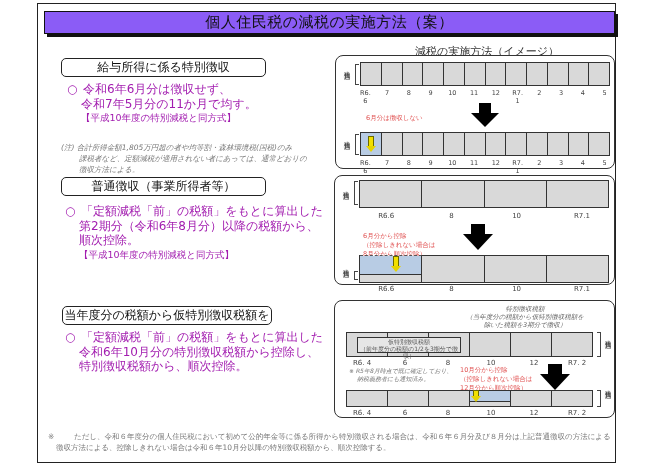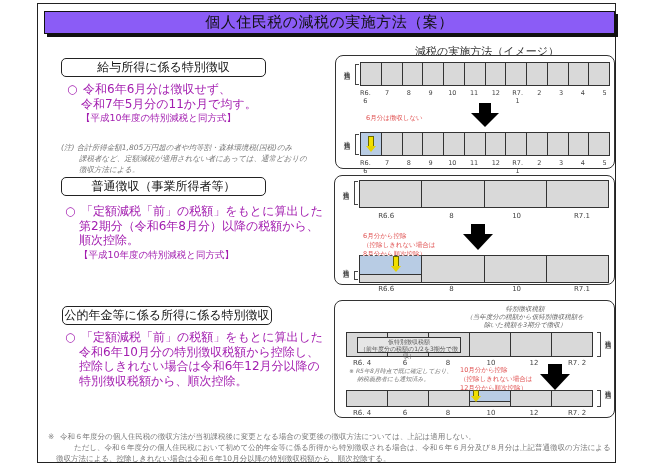--- a/index.html
+++ b/index.html
@@ -62,25 +62,24 @@
 </div>
 
 <div class="section-head" style="left:61px; top:177px; width:205px; height:19px;">普通徴収（事業所得者等）</div>
 <div class="body-text" style="left:58px; top:204px;">
   <div><span class="circ">○</span><span>「定額減税「前」の税額」をもとに算出した</span></div>
   <div class="ind">第2期分（令和6年8月分）以降の税額から、</div>
   <div class="ind">順次控除。</div>
   <div class="ind small-bracket">【平成10年度の特別減税と同方式】</div>
 </div>
 
-<div class="section-head" style="left:62px; top:306px; width:210px; height:19px;">公的年金等に係る所得に係る特別徴収</div>
+<div class="section-head" style="left:62px; top:306px; width:210px; height:19px;">当年度分の税額から仮特別徴収税額を</div>
 <div class="body-text" style="left:58px; top:330px;">
   <div><span class="circ">○</span><span>「定額減税「前」の税額」をもとに算出した</span></div>
   <div class="ind">令和6年10月分の特別徴収税額から控除し、</div>
-  <div class="ind">控除しきれない場合は令和6年12月分以降の</div>
   <div class="ind">特別徴収税額から、順次控除。</div>
 </div>
 
 <div class="panel" style="left:335px; top:55px; width:280px; height:114px;">
   <div class="vlabel" style="left:6px; top:10px;">税負担</div>
   <div class="brace" style="left:19px; top:8px; height:21px;"></div>
   <div class="bar-row" style="left:24px; top:6px; width:250px;">
     <div class="cell"></div>
       <div class="cell"></div>
       <div class="cell"></div>
@@ -260,16 +259,15 @@
       <span>6</span>
       <span>8</span>
       <span>10</span>
       <span>12</span>
       <span>R7. 2</span>
   </div>
 </div>
 
 <div class="footnote">
   <span class="mark">※</span>
-  <div>令和６年度分の個人住民税の徴収方法が当初課税後に変更となる場合の変更後の徴収方法については、上記は適用しない。</div>
   <div class="l2">ただし、令和６年度分の個人住民税において初めて公的年金等に係る所得から特別徴収される場合は、令和６年６月分及び８月分は上記普通徴収の方法による</div>
   <div style="margin-left:-4px;">徴収方法による、控除しきれない場合は令和６年10月分以降の特別徴収税額から、順次控除する。</div>
 </div>
 
 </body></html>

